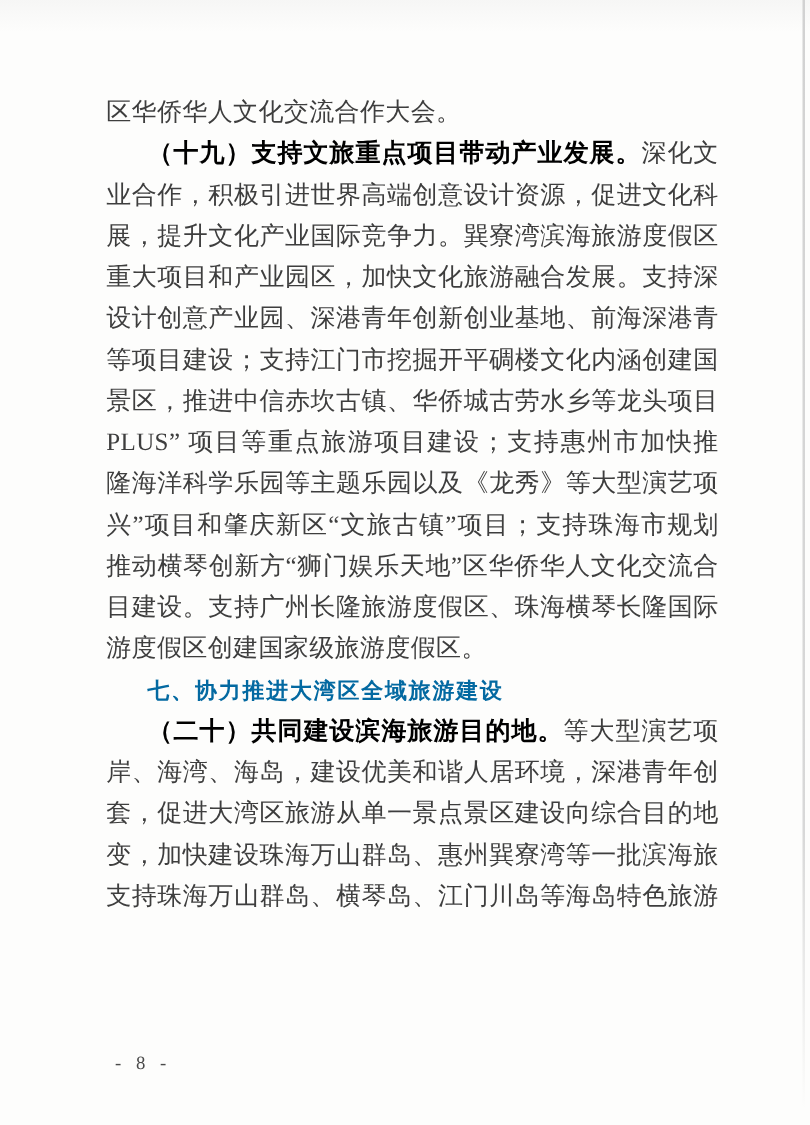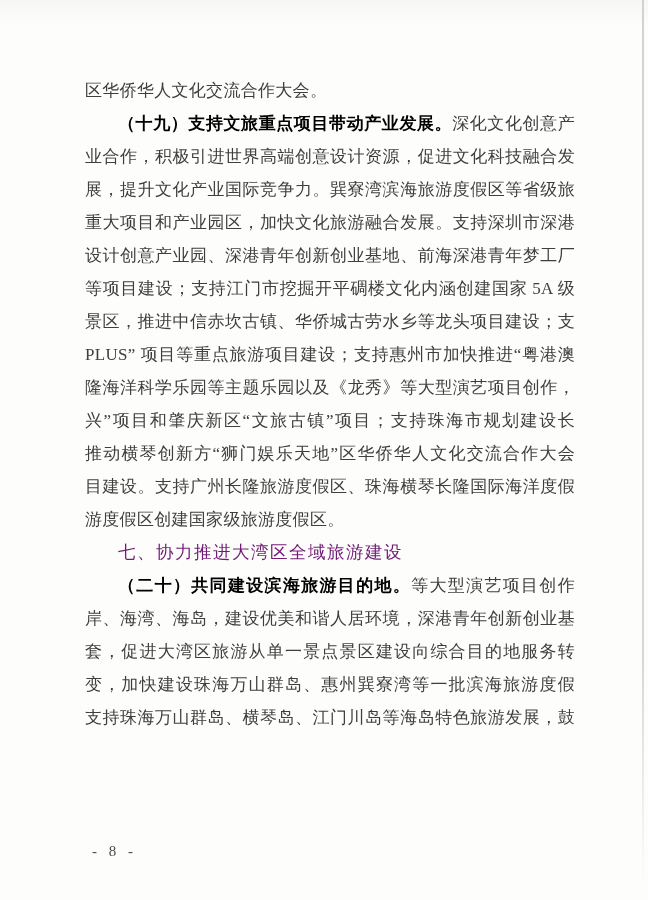--- a/index.html
+++ b/index.html
@@ -28,44 +28,44 @@
     background: linear-gradient(180deg, #d2d2d2 0%, #d8d8d8 75%, rgba(216,216,216,0) 100%);
   }
   .textblock {
     position: absolute;
     left: 85px; top: 74px;
     width: 490px;
   }
   .line {
     height: 33px;
     line-height: 33px;
-    font-size: 17px;
+    font-size: 20px;
     color: #3e3e3e;
     letter-spacing: 0.3px;
     text-align: justify;
     text-align-last: justify;
     text-justify: inter-character;
     white-space: nowrap;
     overflow: visible;
   }
   .line.just { white-space: normal; overflow: hidden; }
   .line.end {
     text-align: left;
     text-align-last: left;
   }
   .line.indent { text-indent: 33px; }
   .lead {
     font-weight: bold;
     color: #000000;
   }
   .line.heading {
     font-family: "Liberation Sans", sans-serif;
-    font-weight: normal;
+    font-weight: bold;
     font-size: 17.5px;
-    color: #701a75;
+    color: #0369a1;
     letter-spacing: 1.5px;
     text-align: right;
     text-align-last: left;
   }
   .pagenum {
     position: absolute;
     left: 92px; top: 843px;
     font-size: 15px;
     color: #4a4a4a;
     letter-spacing: 4px;

